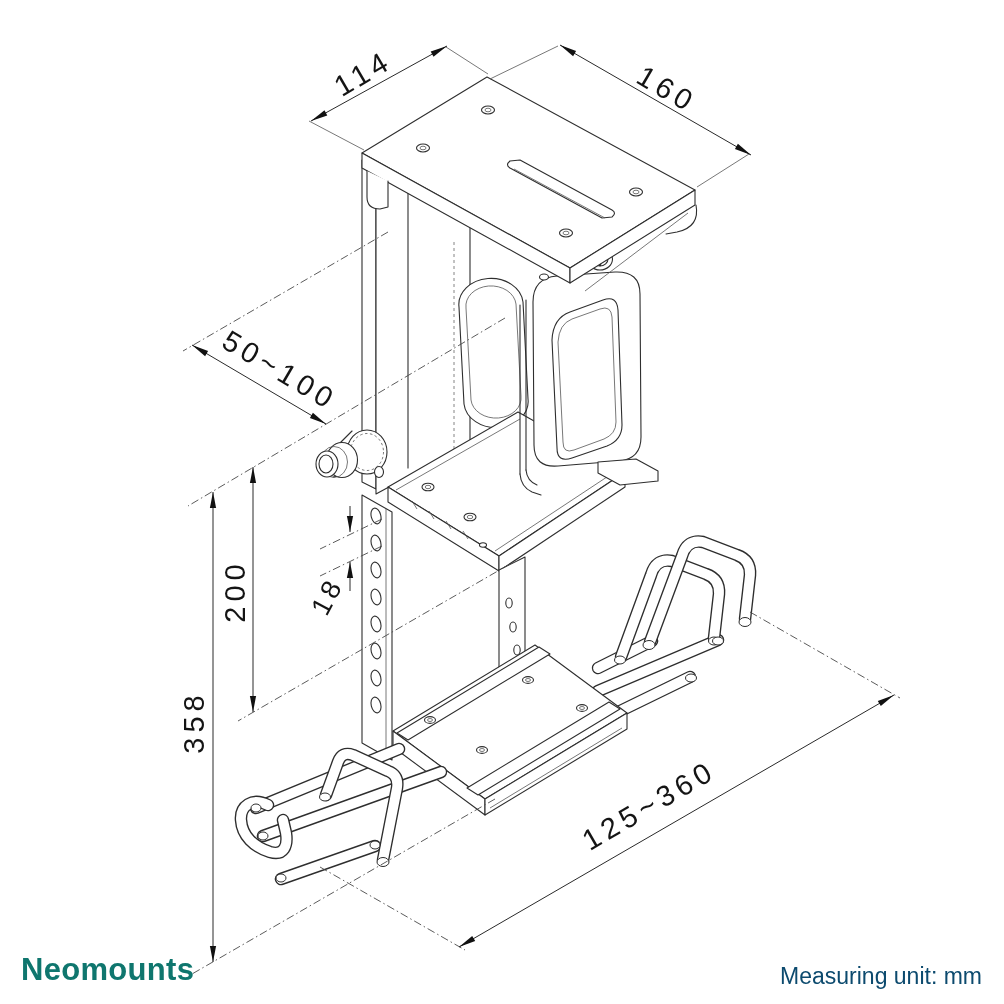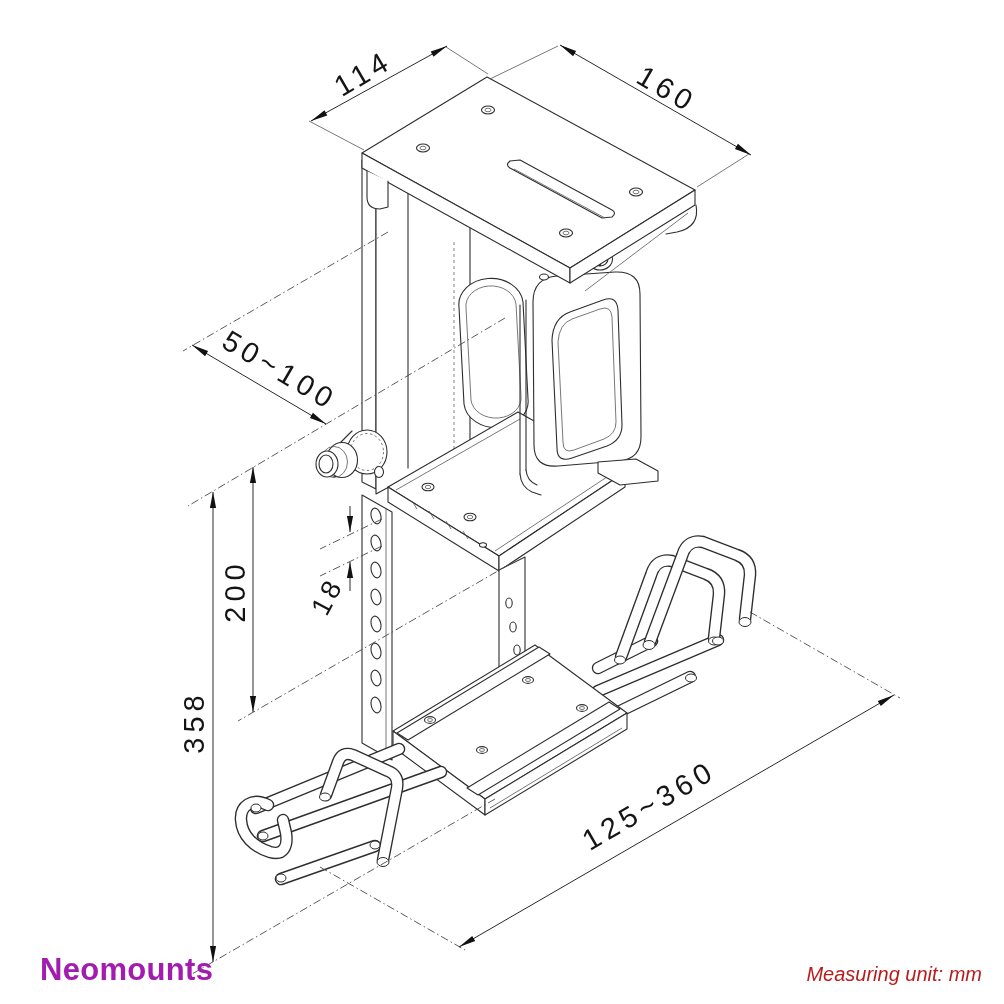--- a/index.html
+++ b/index.html
@@ -15,24 +15,24 @@
   .seam{stroke:#666;stroke-width:.8;fill:none;stroke-dasharray:3 3;}
   .dimln{stroke:#2a2a2a;stroke-width:1;fill:none;}
   .arrow{fill:#111;stroke:none;}
   .tube-out{stroke:#2e2e2e;stroke-width:12.5;fill:none;stroke-linecap:round;stroke-linejoin:round;}
   .tube-in{stroke:#ffffff;stroke-width:9.8;fill:none;stroke-linecap:round;stroke-linejoin:round;}
   .cap{stroke:#2e2e2e;stroke-width:1;fill:#ffffff;}
   .dim-text{font-family:"Liberation Sans",sans-serif;font-size:29px;fill:#141414;letter-spacing:5px;}
   .dim-text-small{font-family:"Liberation Sans",sans-serif;font-size:27px;fill:#141414;letter-spacing:4px;}
   #brand-logo{
     position:absolute;left:21px;top:952px;font-size:31px;font-weight:600;
-    color:#a21caf;letter-spacing:.3px;margin-left:19px;
+    color:#0f766e;letter-spacing:.3px;
   }
   #measuring-unit{
-    position:absolute;right:22px;top:963px;font-size:20px;color:#b91c1c;font-style:italic;
+    position:absolute;right:22px;top:963px;font-size:23px;color:#0c4a6e;
   }
 </style>
 </head>
 <body>
 
 <svg id="drawing" width="1004" height="1004" viewBox="0 0 1004 1004">
 
   <g>
     <polygon class="lnf" points="362,160 376,167 376,489 362,482"></polygon>
     <polygon class="lnf" points="376,167 470,215 470,443 376,494"></polygon>

